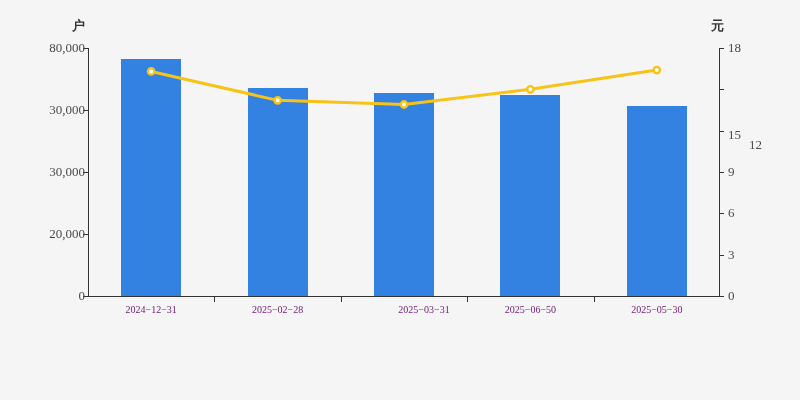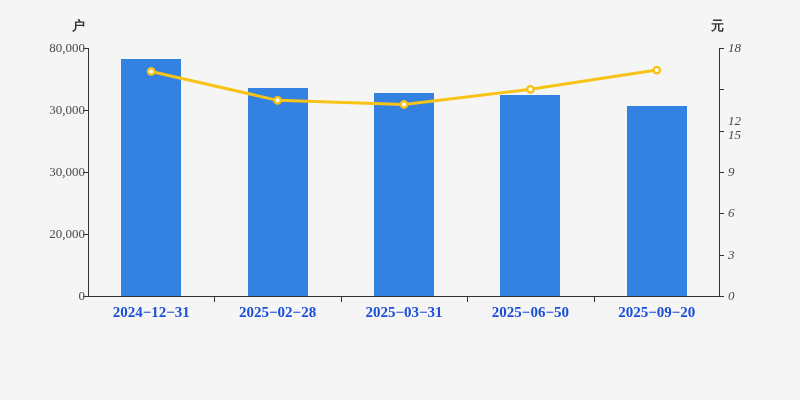--- a/index.html
+++ b/index.html
@@ -68,28 +68,26 @@
   }
   .tick-text-left{
     text-align:left;
     right:635px;
     transform:translateY(-50%);
   }
   .tick-text-right{
     text-align:center;
     left:640px;
     transform:translateY(-50%);
-    font-style:italic;
   }
   .tick-text-bottom{
     top:256px;
     transform:translateX(-50%);
-    color:#1d4ed8;
-    font-size:15px;
-    font-weight:bold;
+    color:#701a75;
+    font-size:10px;
   }
 
   
   .bar{
     position:absolute;
     bottom:0px;
   }
 
   
   #line-svg{
@@ -129,21 +127,21 @@
     <div id="right-ticks">
         <div class="tick-mark tick-right" style="top: 248px;"></div>
         <div class="tick-text tick-text-right" style="top: 248px;">0</div>
         <div class="tick-mark tick-right" style="top: 206.667px;"></div>
         <div class="tick-text tick-text-right" style="top: 206.667px;">3</div>
         <div class="tick-mark tick-right" style="top: 165.333px;"></div>
         <div class="tick-text tick-text-right" style="top: 165.333px;">6</div>
         <div class="tick-mark tick-right" style="top: 124px;"></div>
         <div class="tick-text tick-text-right" style="top: 124px;">9</div>
         <div class="tick-mark tick-right" style="top: 82.6667px;"></div>
-        <div class="tick-text tick-text-right" style="top: 73px;">12</div>
+        <div class="tick-text tick-text-right" style="top: 97px; margin-left: 21px;">12</div>
         <div class="tick-mark tick-right" style="top: 41.3333px;"></div>
         <div class="tick-text tick-text-right" style="top: 41.3333px; margin-top: 46px;">15</div>
         <div class="tick-mark tick-right" style="top: 0px;"></div>
         <div class="tick-text tick-text-right" style="top: 0px;">18</div>
       </div>
     <div id="bars-layer">
         <div class="bar" title="2024-12-31: 76,400 户" style="left: 33.2px; width: 60px; height: 236.84px; background: rgb(51, 129, 224);"></div>
         <div class="bar" title="2025-02-28: 67,100 户" style="left: 159.6px; width: 60px; height: 208.01px; background: rgb(51, 129, 224);"></div>
         <div class="bar" title="2025-03-31: 65,400 户" style="left: 286px; width: 60px; height: 202.74px; background: rgb(51, 129, 224);"></div>
         <div class="bar" title="2025-06-30: 65,000 户" style="left: 412.4px; width: 60px; height: 201.5px; background: rgb(51, 129, 224);"></div>
@@ -161,19 +159,19 @@
         </g>
     </svg>
 
     <div id="x-ticks">
         <div class="tick-bottom" style="left: 126.4px;"></div>
         <div class="tick-bottom" style="left: 252.8px;"></div>
         <div class="tick-bottom" style="left: 379.2px;"></div>
         <div class="tick-bottom" style="left: 505.6px;"></div>
         <div class="tick-text tick-text-bottom" style="left: 63.2px;">2024−12−31</div>
         <div class="tick-text tick-text-bottom" style="left: 189.6px;">2025−02−28</div>
-        <div class="tick-text tick-text-bottom" style="left: 316px;">2025−03−31</div>
+        <div class="tick-text tick-text-bottom" style="left: 336px;">2025−03−31</div>
         <div class="tick-text tick-text-bottom" style="left: 442.4px;">2025−06−50</div>
-        <div class="tick-text tick-text-bottom" style="left: 568.8px;">2025−09−20</div>
+        <div class="tick-text tick-text-bottom" style="left: 568.8px;">2025−05−30</div>
       </div>
 
   </div>
 </div>
 
 </body></html>

